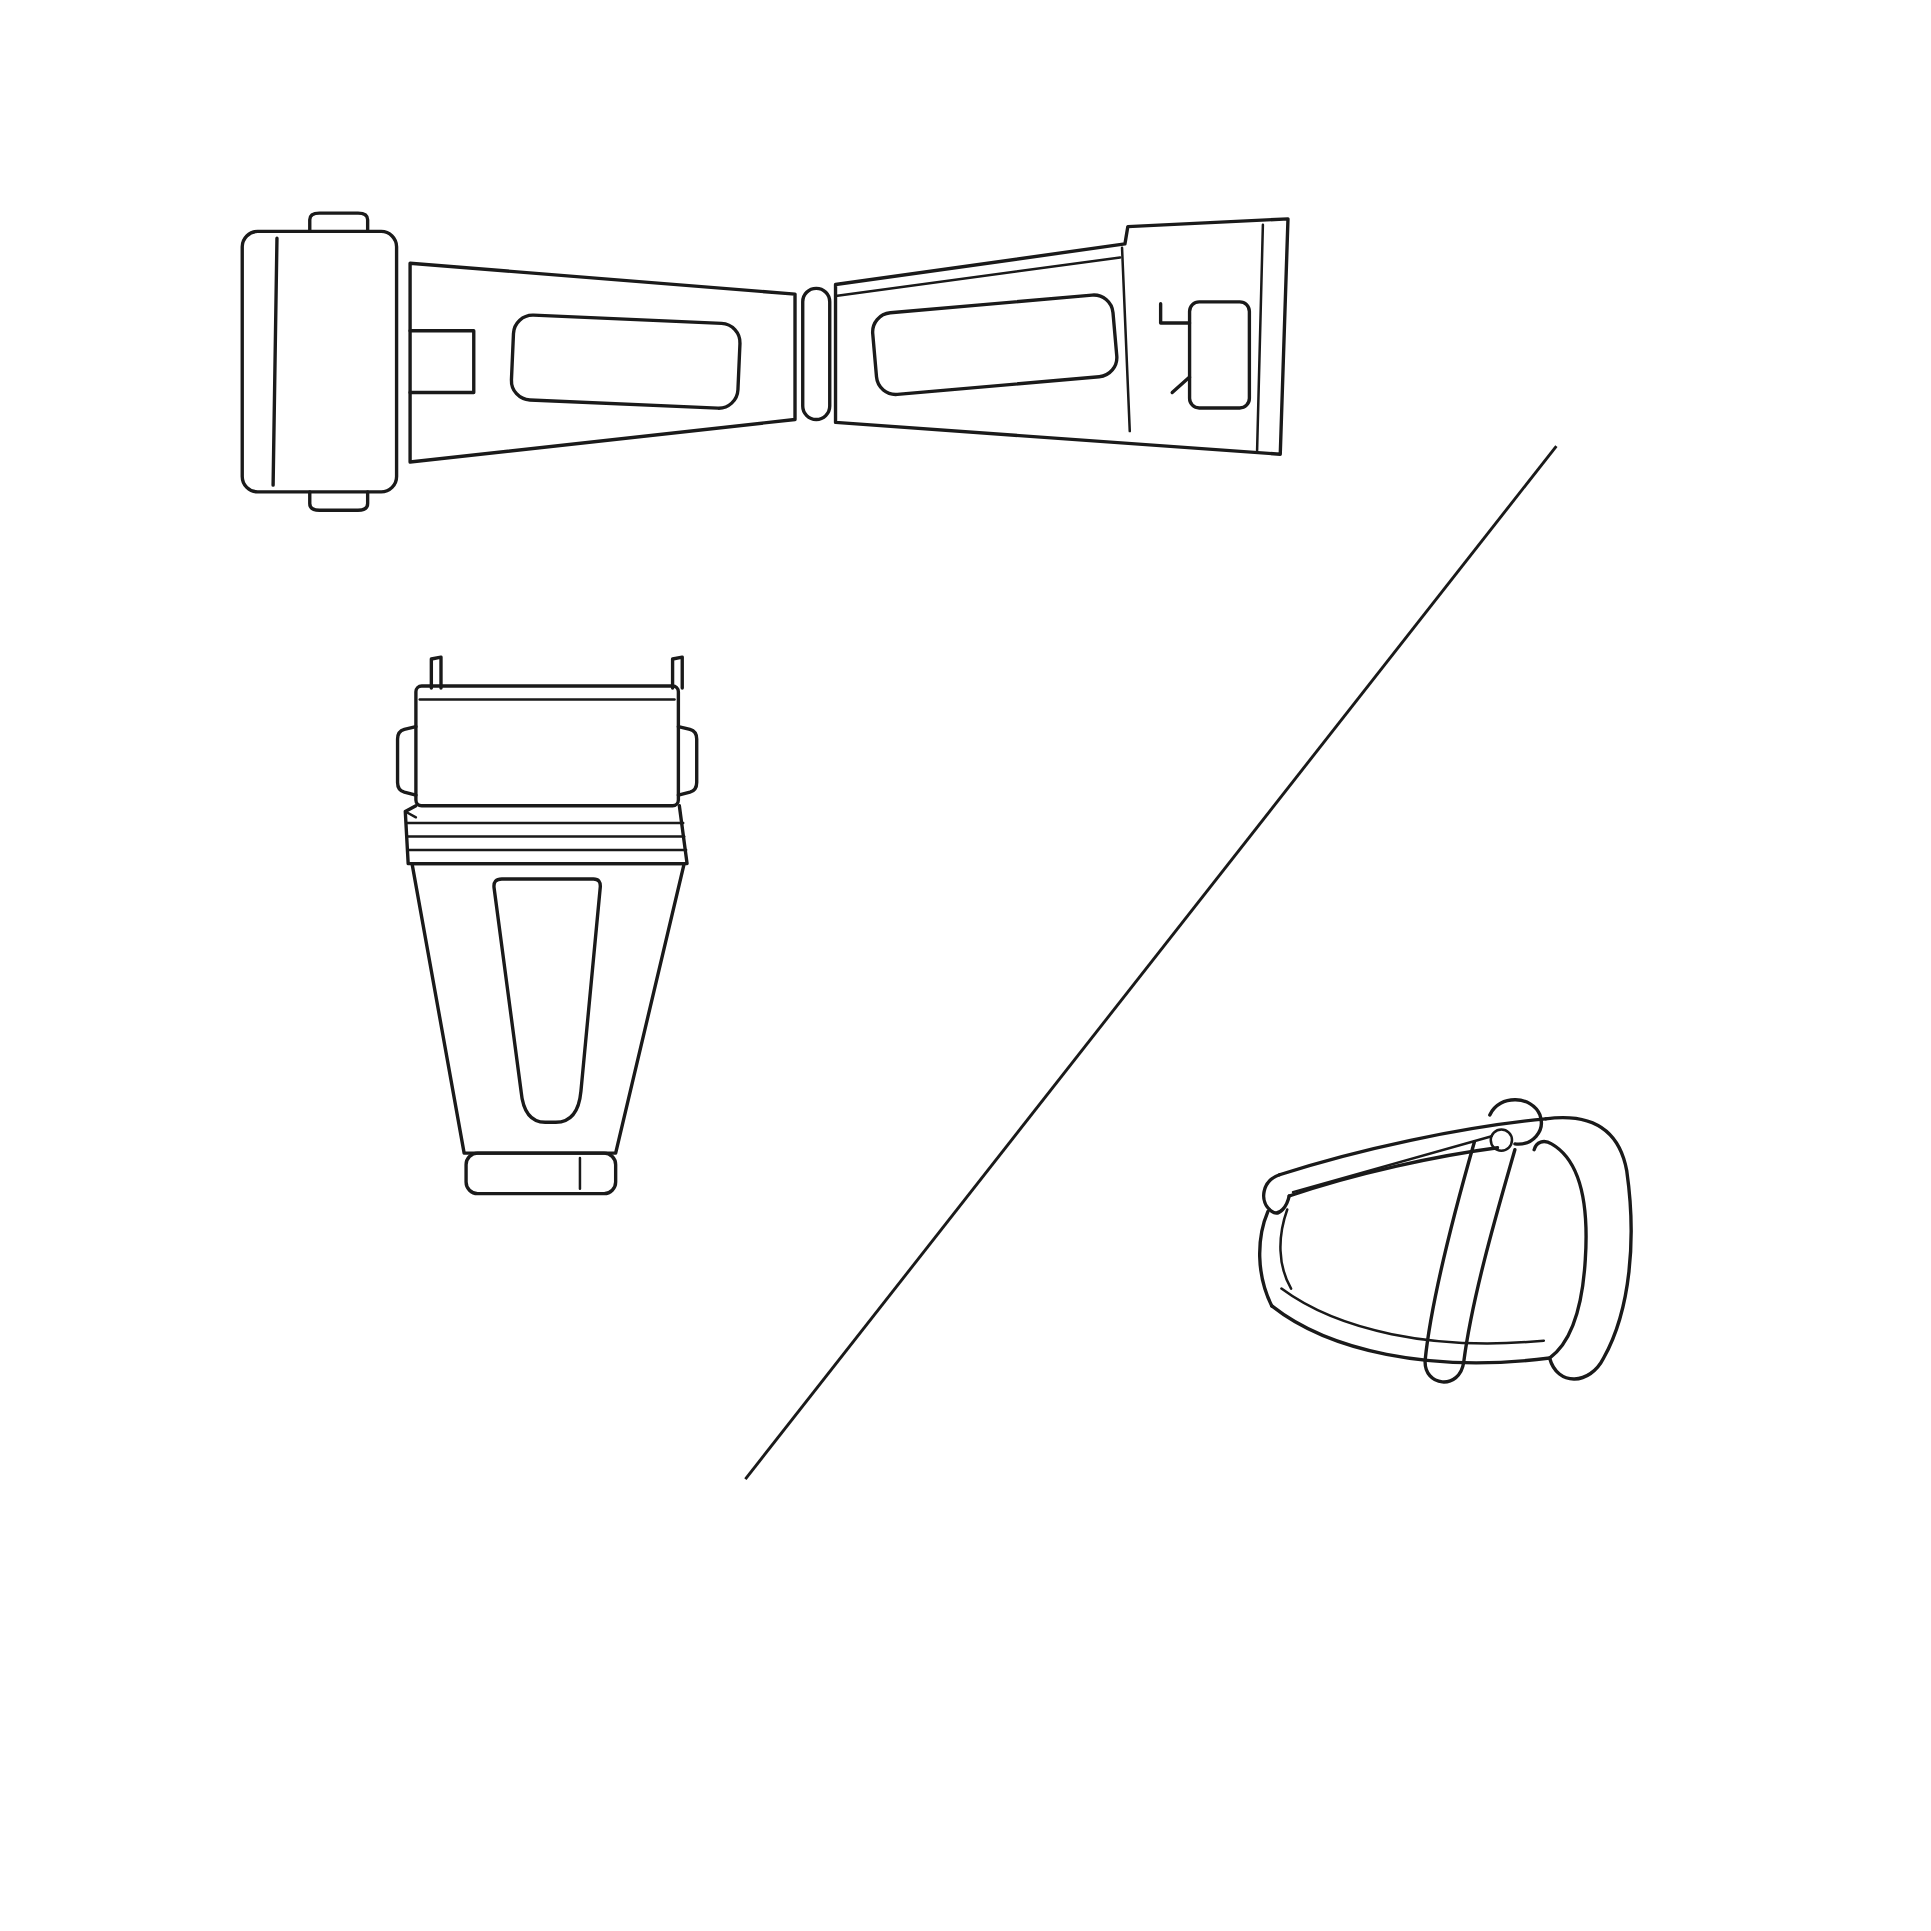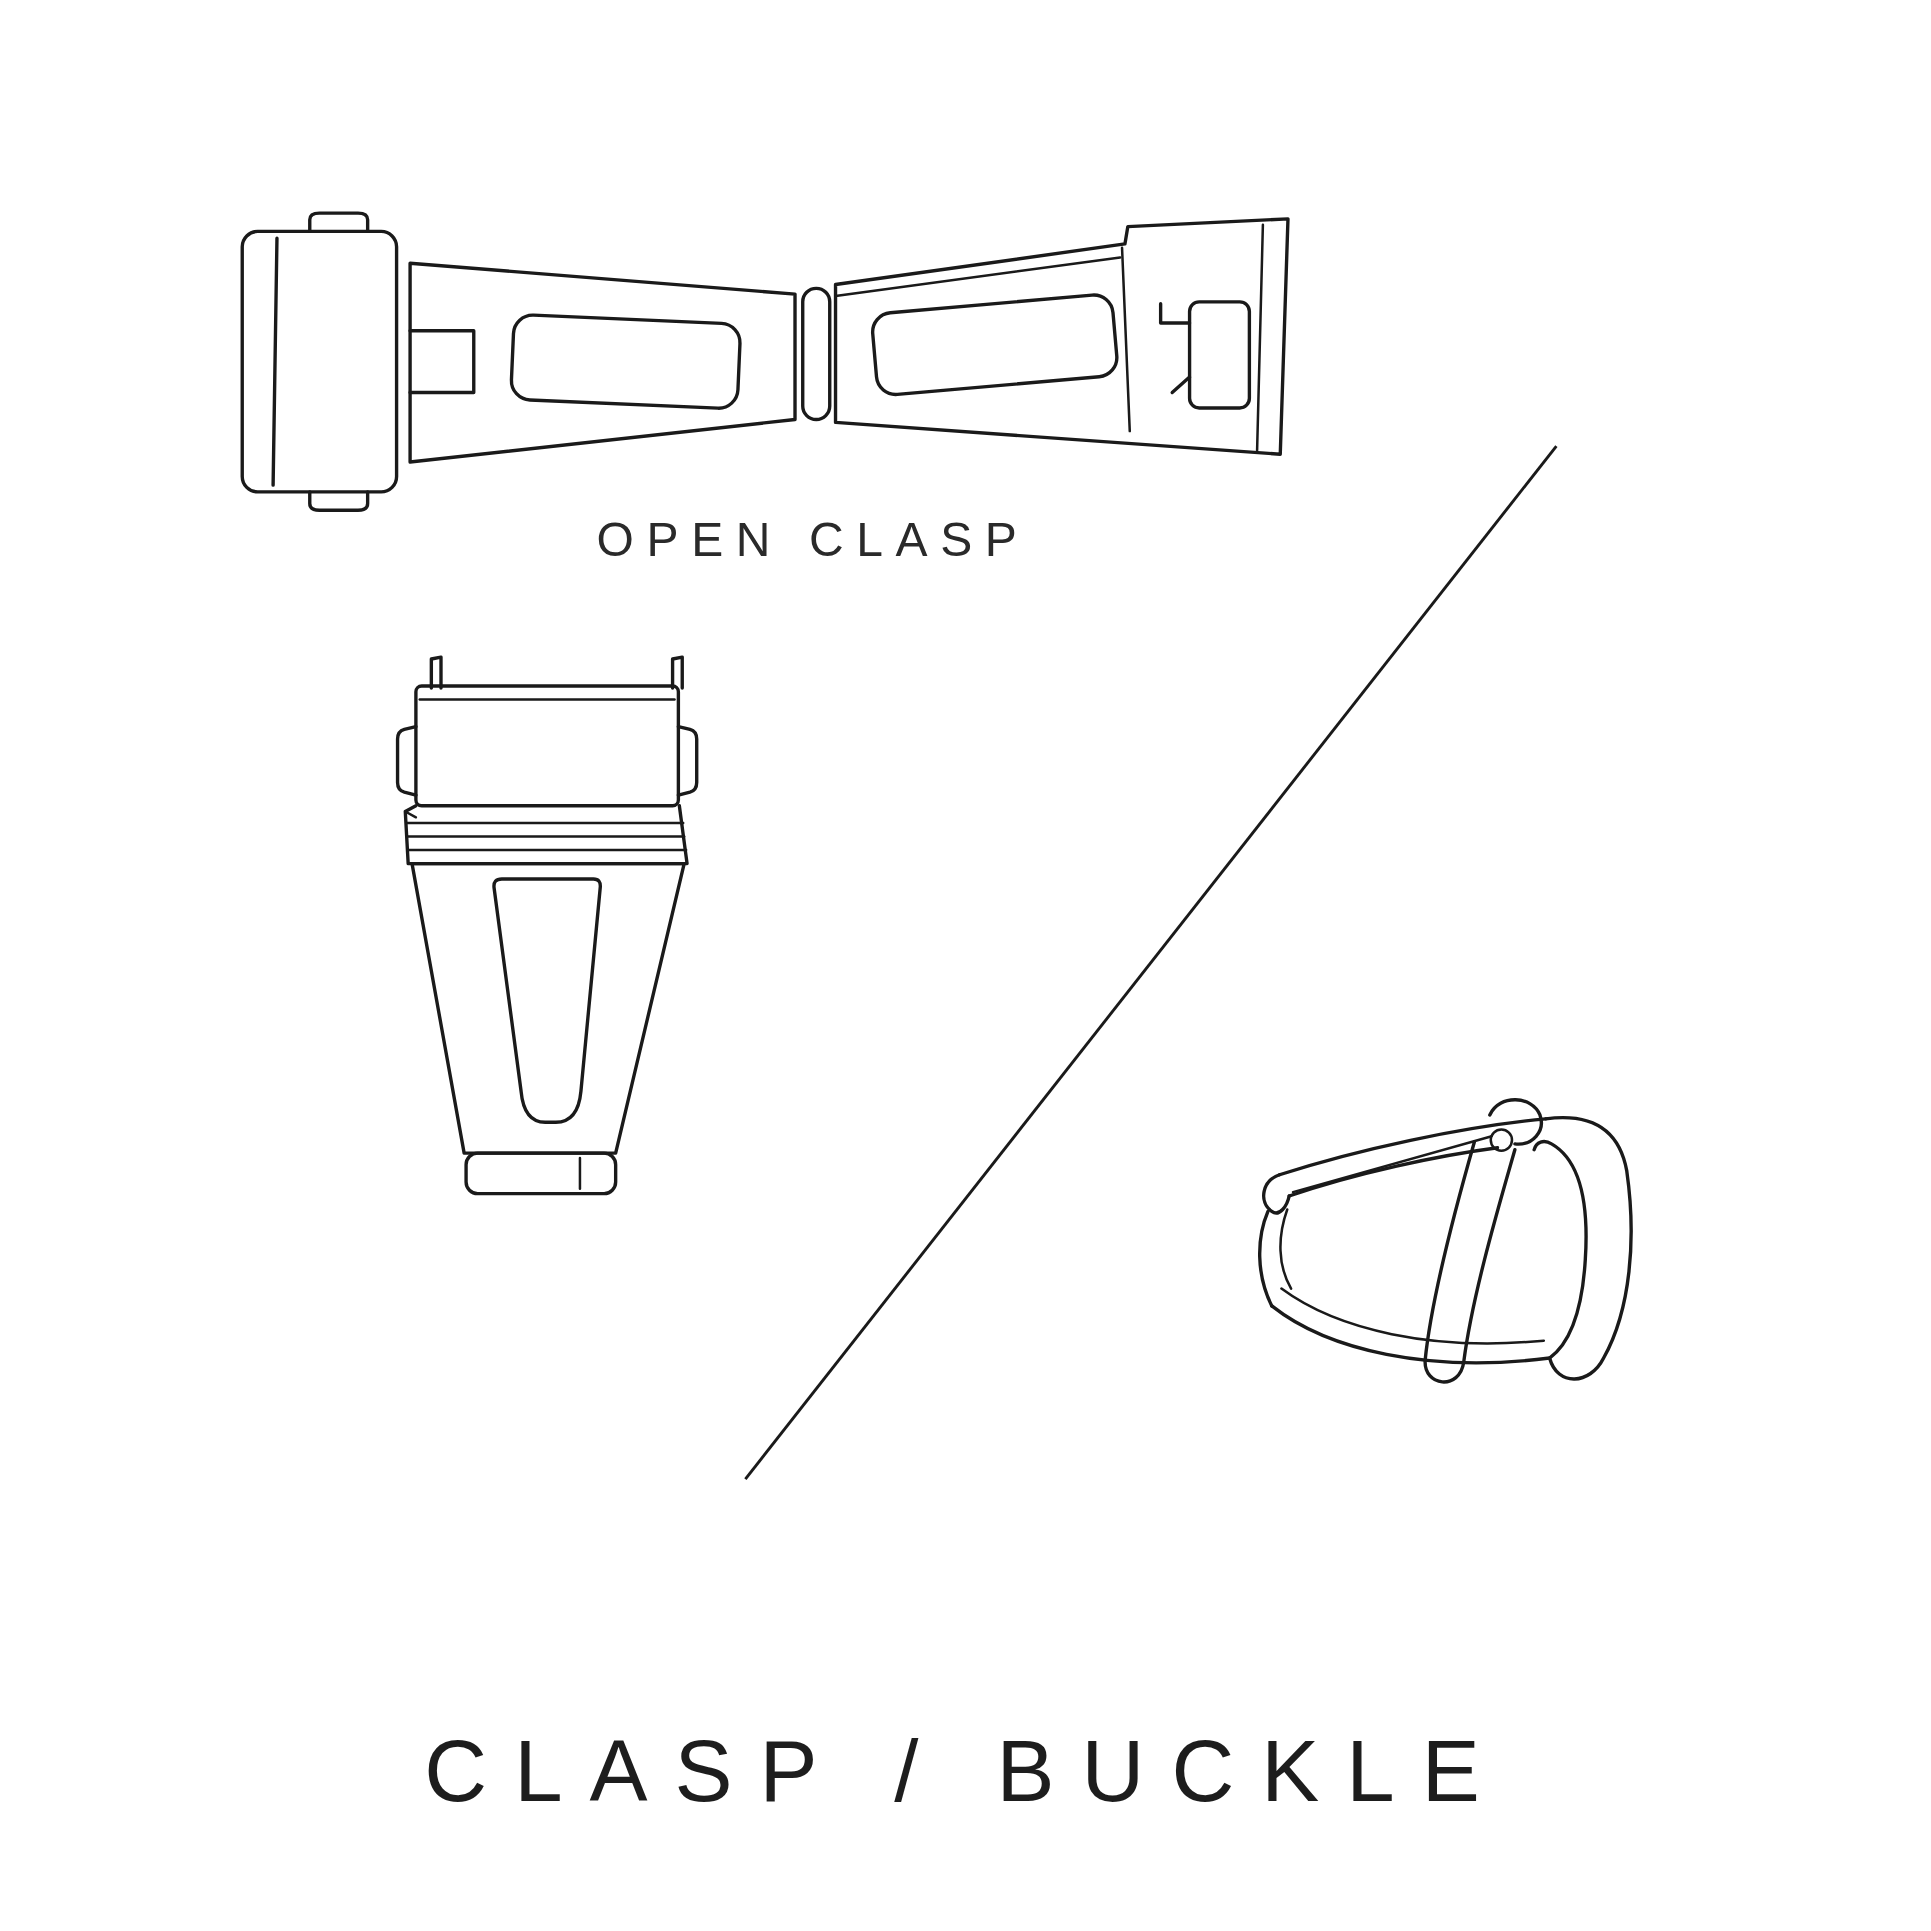--- a/index.html
+++ b/index.html
@@ -87,21 +87,20 @@
         <path d="M922,62 L930,252" class="thin"></path>
         <rect x="665" y="120" width="250" height="85" rx="20" transform="rotate(-5 790 162)"></rect>
         <rect x="992" y="118" width="62" height="110" rx="10"></rect>
         <path d="M992,140 L962,140 L962,120"></path>
         <path d="M992,196 L974,212"></path>
         <path d="M1068,38 L1062,272" class="thin"></path>
       </g>
     </svg>
   </div>
 
-  <div class="caption" style="left:427px; top:512px; width:772px;">OPEN CLASP</div>
 
   <div class="illus" style="left:377px; top:632px;">
     <svg width="348" height="579" viewBox="0 0 360 600">
       <g class="line-art">
 
         <path d="M56,58 L56,28 L66,26 L66,58"></path>
         <path d="M306,58 L306,28 L316,26 L316,58"></path>
 
         <rect x="40" y="56" width="272" height="124" rx="6"></rect>
         <path d="M44,70 L308,70" class="thin"></path>
@@ -146,16 +145,15 @@
 
         <path d="M62,258 C120,304 225,328 350,312"></path>
         <path d="M72,240 C130,283 228,305 344,294" class="thin"></path>
 
         <path d="M58,160 C46,188 46,226 62,258"></path>
         <path d="M78,158 C68,186 68,216 82,240" class="thin"></path>
       </g>
     </svg>
   </div>
 
-  <div class="page-title">CLASP / BUCKLE</div>
 
 </div>
 
 
 </body></html>

